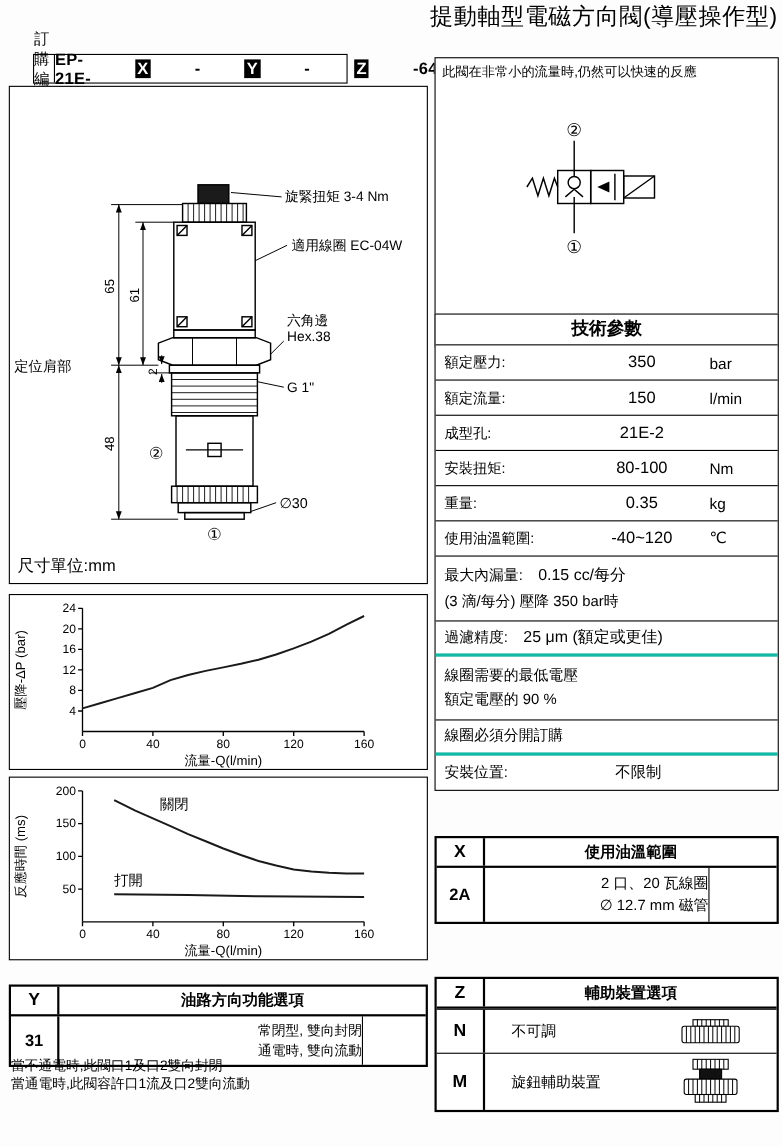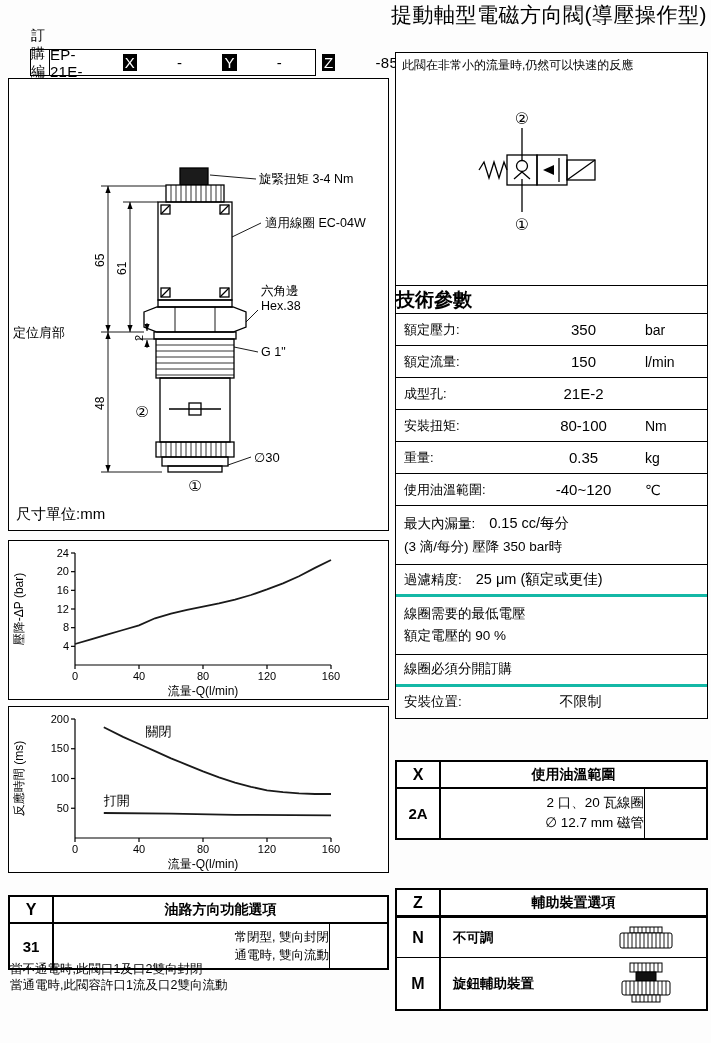--- a/index.html
+++ b/index.html
@@ -14,37 +14,37 @@
   
   .hdr { position:absolute; top:1px; left:0; width:707px; text-align:right; }
   .hdr .t1 { font-size:21px; font-weight:400; letter-spacing:0.5px; }
   .hdr .t2 { font-size:12.5px; font-weight:700; margin-top:1px; }
 
   
   .order { left:30px; top:49px; width:286px; height:27px; border:1.5px solid #000; display:flex; }
   .order .olabel { width:136px; border-right:1.5px solid #000; font-size:14px;
     display:flex; align-items:center; justify-content:center; }
   .order .ocode { flex:1; display:flex; align-items:center; justify-content:center;
-    font-weight:400; font-size:15px; letter-spacing:0.3px;gap:40px; }
+    font-weight:700; font-size:15px; letter-spacing:0.3px;gap:40px; }
   .inv { background:#000; color:#fff; padding:0 2px; }
 
   
   .dwgbox { left:8px; top:78px; width:381px; height:453px; }
   .unitlbl { position:absolute; left:7px; top:426px; font-size:15px; }
   svg text { font-family:"Liberation Sans","DejaVu Sans",sans-serif; }
 
   
   .notebox { left:395px; top:52px; width:313px; height:264px; }
   .notetext { font-size:12px; padding:4px 6px 0 6px; }
   .sym { display:block; margin-top:14px; }
 
   
   .tech { left:395px; top:285px; width:313px; }
-  .thead { height:28px; border-bottom:1px solid #000; font-weight:700; text-align:left;
-    line-height:28px; font-size:19px; }
+  .thead { height:28px; border-bottom:1px solid #000; font-weight:700; text-align:center;
+    line-height:28px; font-size:16px; }
   .trow { display:flex; align-items:center; border-bottom:1px solid #000; padding:0 8px;
     font-size:13px; height:32px; }
   .trow .lab { width:118px; }
   .trow .val { flex:1; text-align:center; font-size:15px; }
   .trow .unit { width:54px; font-size:14px; }
   .tsec { border-bottom:1px solid #000; padding:6px 8px; font-size:13.5px; line-height:1.65; }
   .tsec .big { font-size:14.5px; margin-left:14px; }
   .tline { display:flex; align-items:center; border-bottom:3px solid #14b8a6; padding:0 8px;
     font-size:13.5px; height:32px; }
   .tline .big { font-size:14.5px; margin-left:14px; }
@@ -57,21 +57,21 @@
   .opt-key { width:44px; border-right:2px solid #000; display:flex; align-items:center;
     justify-content:center; font-weight:700; font-size:16px; flex:none; align-self:stretch; }
   .opt-title { flex:1; display:flex; align-items:center; justify-content:center;
     font-weight:700; font-size:14px; }
   .opt-row { display:flex; }
   .opt-row .opt-key { font-size:15px; }
   .opt-desc { flex:1; text-align:right; font-size:13.5px; line-height:1.5; padding:4px 0; }
   .opt-desc.sm { font-size:12.5px; line-height:1.45; }
   .opt-empty { border-left:1px solid #000; flex:none; }
   .z-row { display:flex; align-items:center; border-top:1.5px solid #000; }
-  .z-desc { font-size:13.5px; padding-left:12px;font-weight:bold; }
+  .z-desc { font-size:13.5px; padding-left:24px; }
   .z-icon { margin-left:auto; margin-right:28px; display:flex; align-items:center; }
   .ynotes { position:absolute; left:10px; top:961px; font-size:12.5px; line-height:16px; }
 
   
   .chart .ax { stroke:#000; stroke-width:1.2; fill:none; }
   .chart .curve { fill:none; stroke:#1a1a1a; stroke-width:1.8; }
   .chart .tick { font-size:11px; fill:#000; }
   .chart .axlabel { font-size:12px; fill:#000; }
   .chart .ann { font-size:13px; fill:#000; }
 </style>
@@ -86,21 +86,21 @@
 
   <div class="box order">
     <div class="olabel">訂購編號:</div>
     <div class="ocode">
       <span>EP-21E-</span>
         <span class="inv">X</span>
         <span>-</span>
         <span class="inv">Y</span>
         <span>-</span>
         <span class="inv">Z</span>
-        <span>-85</span>
+        <span>-64</span>
     </div>
   </div>
 
   <div class="box dwgbox">
     <svg width="378" height="436" viewBox="0 0 378 436">
       <defs>
         <marker id="ae" markerWidth="9" markerHeight="8" refX="8" refY="3" orient="auto">
             <path d="M0,0L8,3L0,6Z" fill="#000"></path>
           </marker>
         <marker id="as" markerWidth="9" markerHeight="8" refX="8" refY="3" orient="auto-start-reverse">

